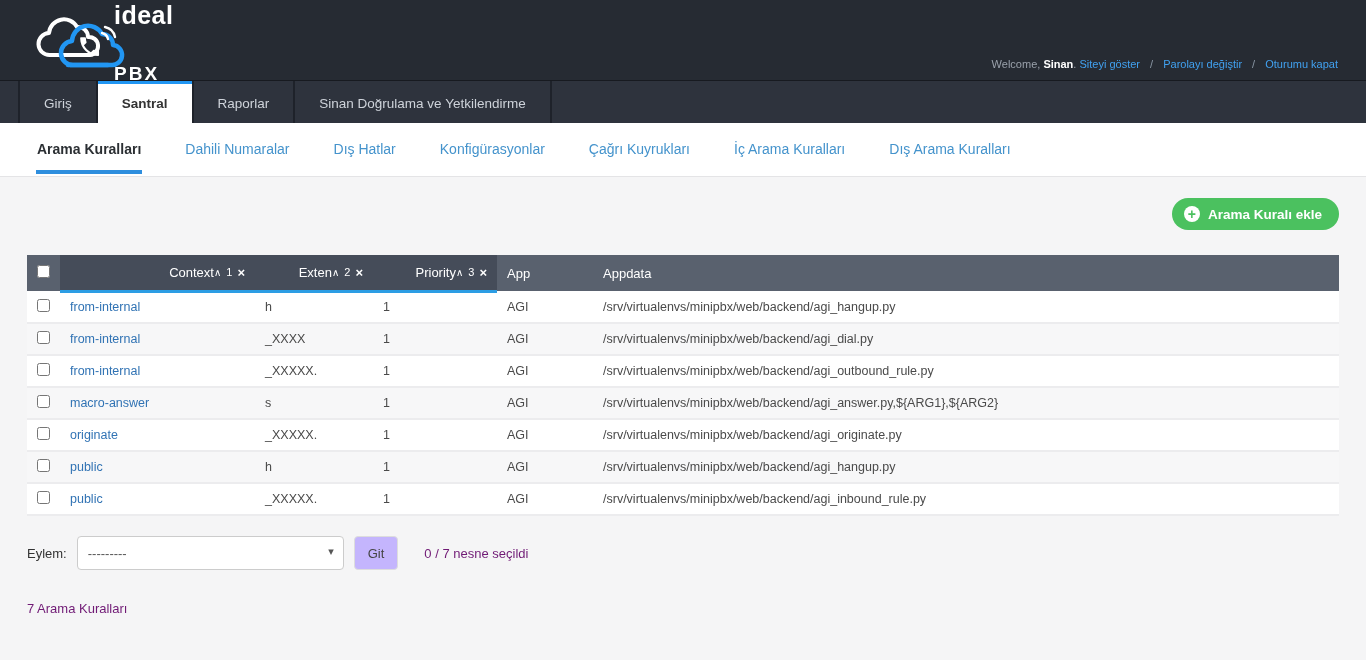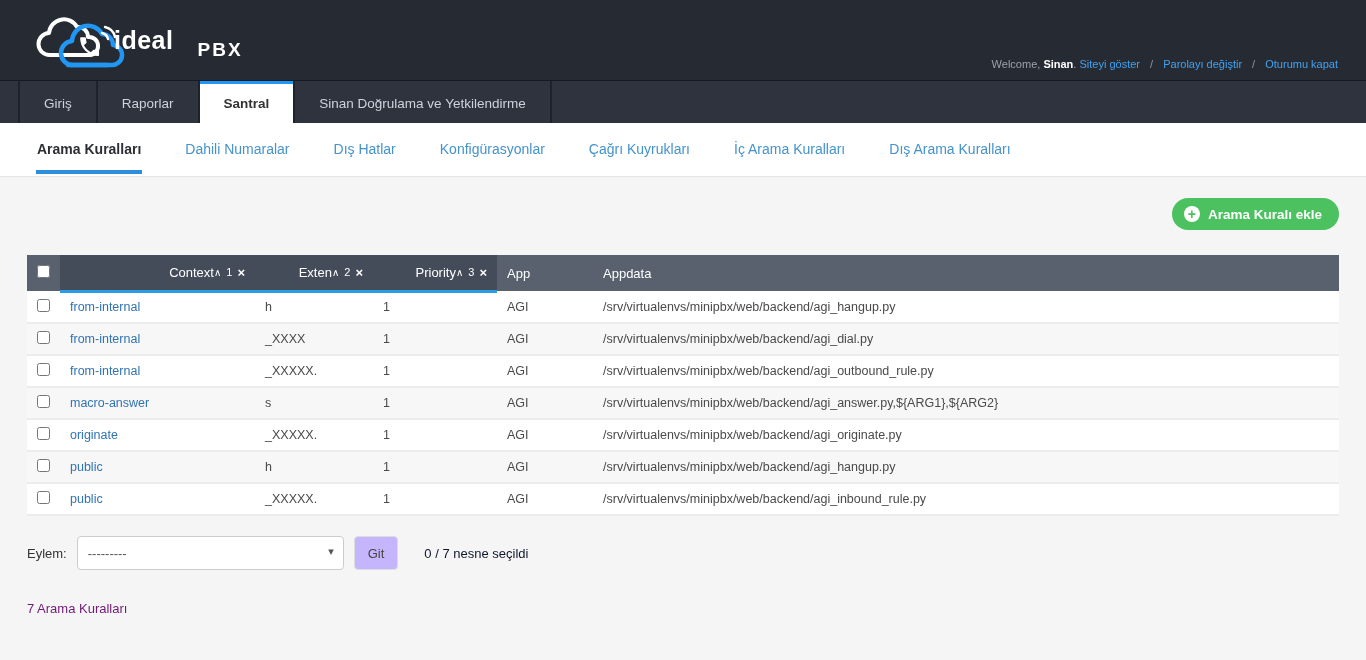--- a/index.html
+++ b/index.html
@@ -18,21 +18,21 @@
   }
   *{box-sizing:border-box;margin:0;padding:0;}
   html,body{width:1366px;height:660px;overflow:hidden;}
   body{font-family:"Liberation Sans","DejaVu Sans",sans-serif;background:var(--page-bg);}
   .page{width:1366px;height:660px;display:flex;flex-direction:column;background:var(--page-bg);}
 
   
   .topbar{height:80px;background:var(--topbar-bg);display:flex;align-items:center;justify-content:space-between;padding:0 28px;flex:0 0 auto;}
   .brand{display:flex;align-items:center;text-decoration:none;cursor:pointer;}
   .brand svg{display:block;}
-  .brand-text{display:flex;flex-direction:row;margin-left:-34px;margin-top:6px;line-height:1;gap:24px;}
+  .brand-text{display:flex;flex-direction:column;margin-left:-34px;margin-top:6px;line-height:1;gap:24px;}
   .brand-top{color:#fff;font-weight:bold;font-size:25px;letter-spacing:.5px;}
   .brand-bottom{color:#fff;font-weight:bold;font-size:19px;letter-spacing:2px;margin-top:12px;}
   .user-tools{font-size:11px;color:#9aa1ab;margin-top:47px;}
   .user-tools .uname{color:#fff;font-weight:bold;}
   .user-tools a{color:var(--top-link);text-decoration:none;cursor:pointer;}
   .user-tools .sep{color:#8a97a5;margin:0 7px;}
 
   
   .tabbar{height:43px;background:var(--tabbar-bg);display:flex;align-items:stretch;flex:0 0 auto;border-top:1px solid #171a20;}
   .tab-spacer{width:18px;background:var(--tab-bg);margin-right:2px;}
@@ -72,21 +72,21 @@
   tbody td a{color:var(--row-link);text-decoration:none;cursor:pointer;}
   input[type=checkbox]{width:13px;height:13px;cursor:pointer;}
 
   
   .actions{display:flex;align-items:center;margin-top:20px;font-size:13px;color:#333;}
   .actions label{margin-right:10px;}
   .select-wrap{position:relative;margin-right:10px;}
   .select-wrap select{appearance:none;-webkit-appearance:none;width:267px;height:34px;border:1px solid #ccc;border-radius:4px;background:#fff;color:#555;font-size:13px;padding:0 26px 0 10px;font-family:inherit;cursor:pointer;}
   .select-wrap .caret{position:absolute;right:10px;top:9px;font-size:11px;color:#555;pointer-events:none;}
   .go-btn{height:34px;padding:0 13px;border:1px solid #ddd;border-radius:4px;background:#c4b5fd;color:#444;font-size:13px;font-family:inherit;cursor:pointer;margin-right:26px;}
-  .counter{color:#0f172a;}
+  .counter{color:#701a75;}
 
   .total-line{margin-top:31px;font-size:13px;color:#701a75;}
 </style>
 </head>
 <body>
 
 <div class="page">
 
   <header class="topbar">
     <a class="brand">
@@ -112,22 +112,22 @@
       <span class="sep">/</span>
       <a>Parolayı değiştir</a>
       <span class="sep">/</span>
       <a>Oturumu kapat</a>
     </div>
   </header>
 
   <nav class="tabbar">
     <div class="tab-spacer"></div>
     <a class="tab">Giriş</a>
+    <a class="tab active">Santral</a>
     <a class="tab">Raporlar</a>
-    <a class="tab active">Santral</a>
     <a class="tab">Sinan Doğrulama ve Yetkilendirme</a>
     <div class="tab-fill"></div>
   </nav>
 
   <div class="subnav">
     <a class="active">Arama Kuralları</a>
     <a>Dahili Numaralar</a>
     <a>Dış Hatlar</a>
     <a>Konfigürasyonlar</a>
     <a>Çağrı Kuyrukları</a>

